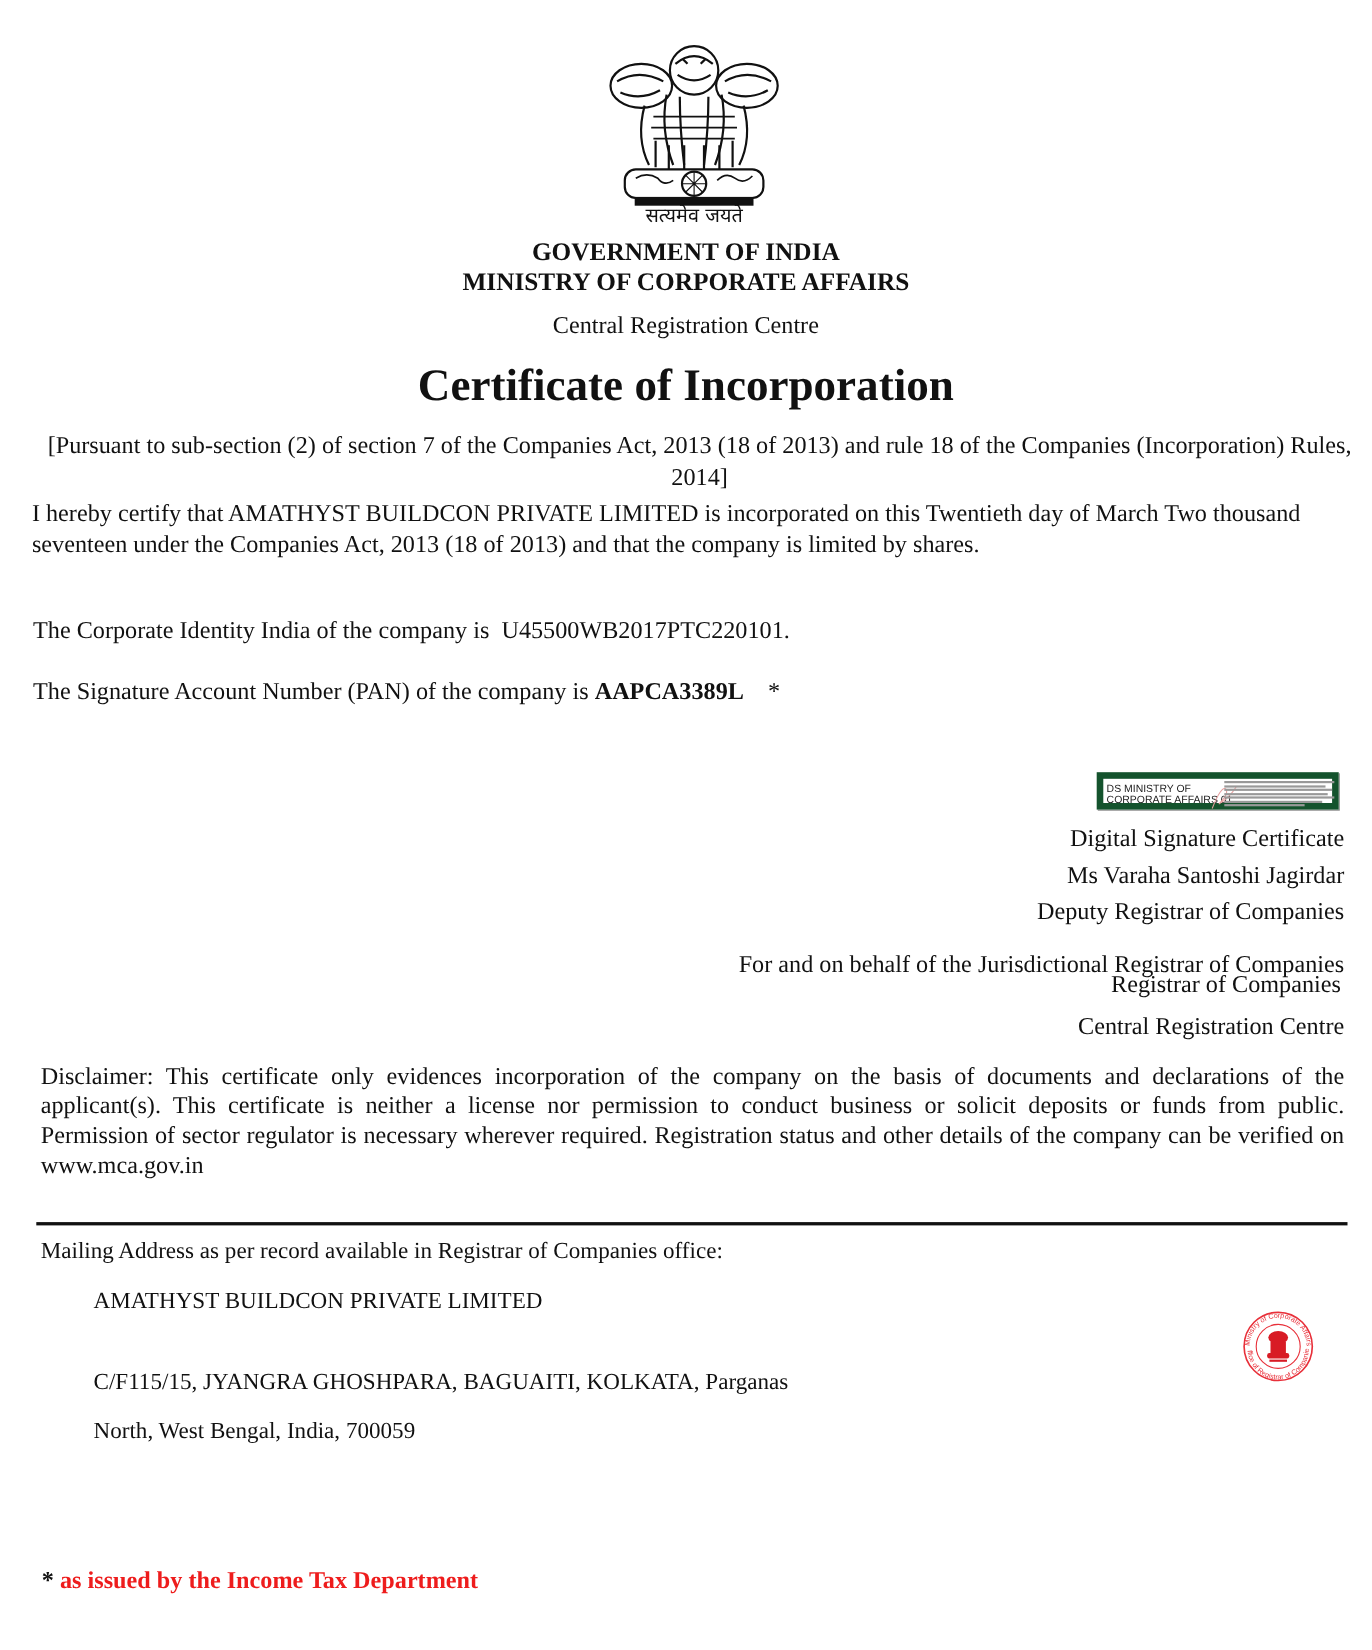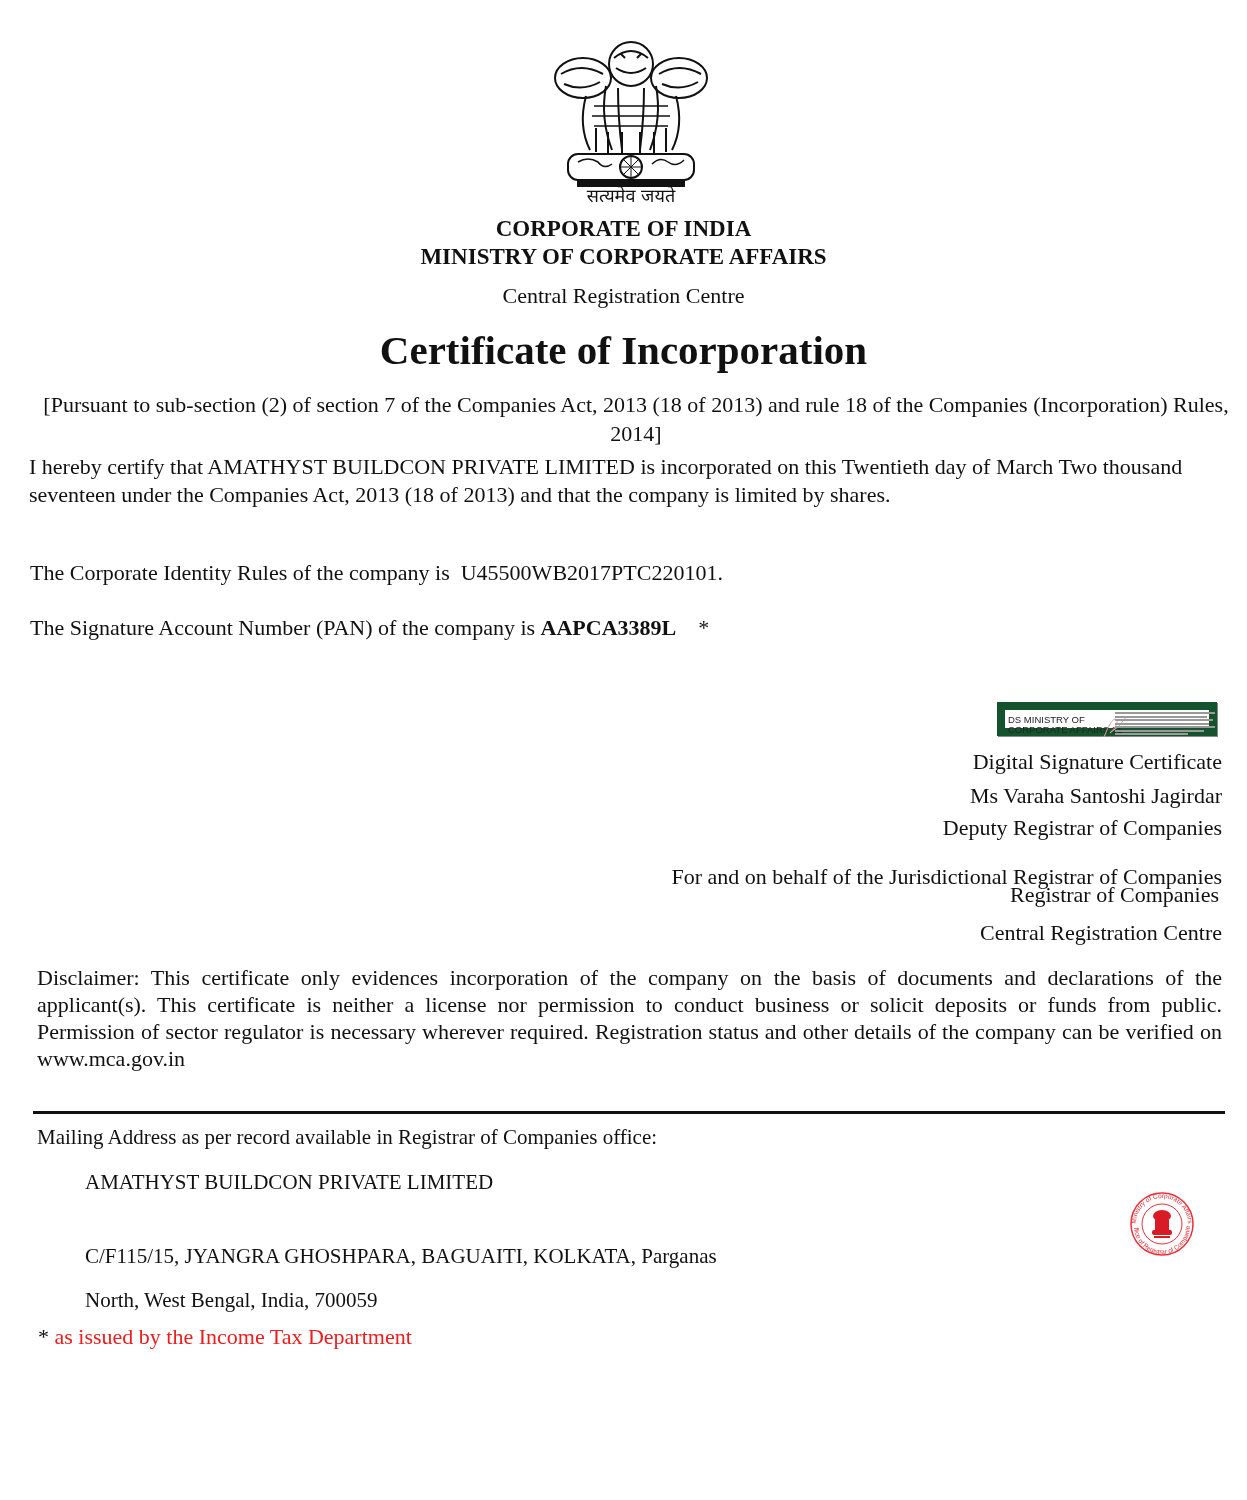--- a/index.html
+++ b/index.html
@@ -14,21 +14,21 @@
     #gov1 { top: 215px; }
     #gov2 { top: 243px; }
     #crc { top: 283px; font-size: 22px; }
     #title { top: 326px; font-size: 41px; font-weight: bold; }
     #pursuant { left: 40px; width: 1192px; top: 390px; font-size: 22px; line-height: 29px; text-align: center; }
     #certify { left: 29px; width: 1210px; top: 453px; font-size: 22px; line-height: 28px; }
     #cin { left: 30px; top: 560px; font-size: 22px; white-space: pre; }
     #pan { left: 30px; top: 615px; font-size: 22px; white-space: pre; }
     #pan b { font-weight: bold; }
     #ds-box {
-      left: 997px; top: 702px; width: 220px; height: 34px; border: 8px solid #14532d;
+      left: 997px; top: 702px; width: 220px; height: 34px; border: 6px solid #14532d;
       box-shadow: 1px 1px 0 #888; background: #fff; box-sizing: border-box;
     }
     #ds-label { position: absolute; left: 3px; top: 5px; font-family: "Liberation Sans", sans-serif; font-size: 9.5px; line-height: 10px; color: #222; }
     #ds-fine { position: absolute; left: 110px; top: 2px; width: 104px; height: 28px; }
     #ds-fine div { height: 2px; background: #999; margin-bottom: 1.5px; }
     #ds-sig { position: absolute; left: 95px; top: 1px; width: 30px; height: 30px; }
     .sig { right: 25px; font-size: 22px; text-align: right; white-space: nowrap; }
     #sig1 { top: 749px; }
     #sig2 { top: 783px; }
     #sig3 { top: 815px; }
@@ -39,21 +39,21 @@
       left: 37px; width: 1185px; top: 964px; font-size: 22px; line-height: 27px;
       text-align: justify; text-align-last: left;
     }
     #rule { left: 33px; top: 1111px; width: 1192px; height: 3px; background: #111; }
     #mail-heading { left: 37px; top: 1125px; font-size: 21px; }
     .addr { left: 37px; font-size: 21px; margin-left: 48px; }
     #addr1 { top: 1170px; }
     #addr2 { top: 1244px; }
     #addr3 { top: 1288px; }
     #seal { left: 1123px; top: 1190px; width: 78px; height: 68px; }
-    #footnote { left: 38px; top: 1324px; font-size: 22px; }
+    #footnote { left: 38px; top: 1424px; font-size: 22px; font-weight: bold; }
     #footnote .star { color: #111; }
     #footnote .red { color: #ee1c1c; }
   </style>
 </head>
 <body>
 
 <div id="emblem" class="abs">
   <svg width="170" height="172" viewBox="0 0 170 172">
     <g fill="none" stroke="#111" stroke-width="2">
 
@@ -74,29 +74,29 @@
       <rect x="22" y="118" width="126" height="26" rx="10" fill="#fff"></rect>
       <circle cx="85" cy="131" r="11"></circle>
       <path d="M85 120 v22 M74 131 h22 M77 123 l16 16 M93 123 l-16 16" stroke-width="1"></path>
       <path d="M32 126 q10 -6 20 0 q6 8 14 2 M106 128 q8 -8 16 -2 q8 6 16 -2" stroke-width="1.5"></path>
       <rect x="32" y="144" width="106" height="6" fill="#111"></rect>
     </g>
     <text x="85" y="166" text-anchor="middle" font-size="18" font-family="DejaVu Sans, sans-serif" fill="#111">सत्यमेव जयते</text>
   </svg>
 </div>
 
-<div id="gov1" class="abs center gov">CORPORATE OF INDIA</div>
+<div id="gov1" class="abs center gov">GOVERNMENT OF INDIA</div>
 <div id="gov2" class="abs center gov">MINISTRY OF CORPORATE AFFAIRS</div>
 <div id="crc" class="abs center">Central Registration Centre</div>
 <div id="title" class="abs center">Certificate of Incorporation</div>
 
 <div id="pursuant" class="abs">[Pursuant to sub-section (2) of section 7 of the Companies Act, 2013 (18 of 2013) and rule 18 of the Companies (Incorporation) Rules, 2014]</div>
 <div id="certify" class="abs">I hereby certify that AMATHYST BUILDCON PRIVATE LIMITED is incorporated on this Twentieth day of March Two thousand seventeen under the Companies Act, 2013 (18 of 2013) and that the company is limited by shares.</div>
 
-<div id="cin" class="abs"><span>The Corporate Identity Rules of the company is  </span><span>U45500WB2017PTC220101.</span></div>
+<div id="cin" class="abs"><span>The Corporate Identity India of the company is  </span><span>U45500WB2017PTC220101.</span></div>
 
 <div id="pan" class="abs"><span>The Signature Account Number (PAN) of the company is </span><b>AAPCA3389L</b><span>    *</span></div>
 
 <div id="ds-box" class="abs">
   <div id="ds-label">
     <div>DS MINISTRY OF</div>
     <div>CORPORATE AFFAIRS 01</div>
   </div>
   <svg id="ds-sig" viewBox="0 0 30 30">
     <path d="M4 26 q8 -20 12 -18 q4 4 -6 14 q10 -6 16 -16" fill="none" stroke="#e6a0a0" stroke-width="1"></path>

